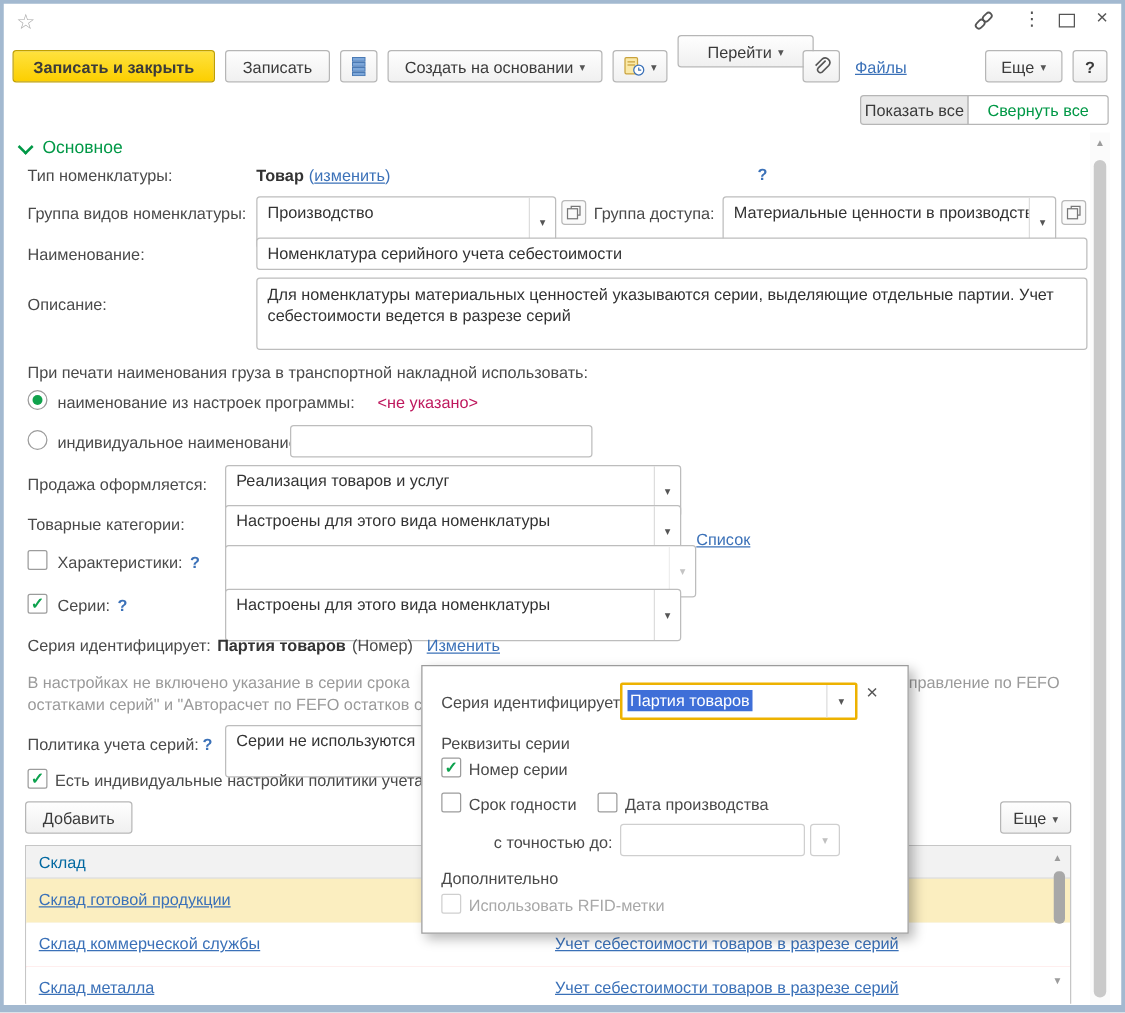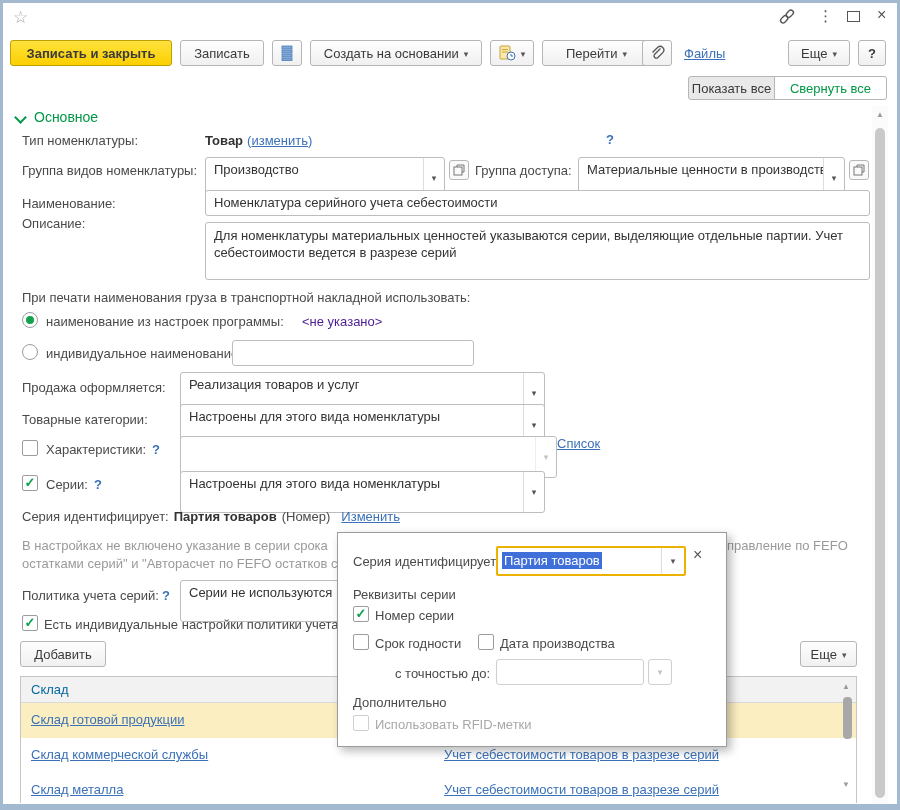--- a/index.html
+++ b/index.html
@@ -3,21 +3,21 @@
 <meta charset="utf-8">
 <style>
   html,body{margin:0;padding:0;background:#cfd8e0}
   .win{position:relative;width:900px;height:810px;background:#fff;font-family:"Liberation Sans",sans-serif;overflow:hidden}
   .frame{position:absolute;inset:0;border:3px solid #a3b9d0;border-bottom-width:6px;z-index:95;pointer-events:none}
   .lbl{position:absolute;font-size:13px;color:#4a4a4a;white-space:nowrap}
   .bold{font-weight:bold}
   .link{color:#3b71b8;text-decoration:underline;cursor:pointer}
   .green{color:#009846}
   .gray{color:#9a9a9a}
-  .teal{color:#4c1d95}
+  .teal{color:#be185d}
   .qm{color:#3b71b8;font-weight:bold}
   .btn{position:absolute;height:26px;display:flex;align-items:center;justify-content:center;gap:5px;background:linear-gradient(#fefefe,#f0f0f0);border:1px solid #b6b6b6;border-radius:3px;font-size:13px;color:#3a3a3a;box-sizing:border-box;cursor:pointer;white-space:nowrap}
   .btn .arr{font-size:9px;color:#555;margin-top:2px}
   .btn-y{background:linear-gradient(#ffe23e,#fccf00);border-color:#c0a000;font-weight:bold}
   .seg-l{border-radius:3px 0 0 3px;background:#e9e9e9}
   .seg-r{border-radius:0 3px 3px 0;margin-left:-1px;background:#fff;color:#009846}
   .combo{position:absolute;height:42px;background:#fff;border:1px solid #bdbdbd;border-radius:3px;display:flex;box-sizing:border-box;cursor:pointer}
   .combo .txt{flex:1;font-size:13px;color:#333;padding:4px 8px 0;white-space:nowrap;overflow:hidden}
   .combo .drop{width:20px;display:flex;align-items:center;justify-content:center;border-left:1px solid #ddd;color:#555;font-size:9px}
   .combo.dis .txt{color:#999}
@@ -89,21 +89,21 @@
         <svg width="17" height="16" viewBox="0 0 17 16">
           <rect x="1" y="1" width="10" height="13" rx="1" fill="#fae9a8" stroke="#c9a23c"></rect>
           <rect x="3" y="4" width="6" height="1" fill="#c9a23c"></rect>
           <rect x="3" y="6.5" width="6" height="1" fill="#c9a23c"></rect>
           <circle cx="12" cy="11" r="4" fill="#fff" stroke="#3b71b8"></circle>
           <path d="M12 9 v2 h2" fill="none" stroke="#3b71b8"></path>
         </svg>
       </span>
     <span class="arr">▾</span>
   </div>
-  <div class="btn" style="left:542px;top:40px;width:109px">
+  <div class="btn" style="left:542px;top:28px;width:109px">
       <span>Перейти</span>
       <span class="arr">▾</span>
     </div>
   <div class="btn" style="left:642px;top:40px;width:30px">
     <span class="iconbtn-ic">
         <svg width="16" height="16" viewBox="0 0 16 16">
           <path d="M11.5 3.5 L5.5 9.5 a2.3 2.3 0 0 0 3.2 3.2 L14 7.4 a3.7 3.7 0 0 0 -5.2 -5.2 L3.5 7.5" fill="none" stroke="#555" stroke-width="1.3"></path>
         </svg>
       </span>
   </div>
@@ -159,21 +159,21 @@
   <div class="openbtn" style="left:849px;top:160px">
     <svg width="12" height="12" viewBox="0 0 12 12">
         <rect x="1" y="3" width="8" height="8" fill="none" stroke="#777"></rect>
         <path d="M4 3 V1 H11 V8 H9" fill="none" stroke="#777"></path>
       </svg>
   </div>
 
   <span class="lbl" style="left:22px;top:196px">Наименование:</span>
   <div class="inputbox" style="left:205px;top:190px;width:665px;height:26px;white-space:nowrap">Номенклатура серийного учета себестоимости</div>
 
-  <span class="lbl" style="left:22px;top:216px">Описание:</span>
+  <span class="lbl" style="left:22px;top:236px">Описание:</span>
   <div class="inputbox" style="left:205px;top:222px;width:665px;height:58px;line-height:17px">Для номенклатуры материальных ценностей указываются серии, выделяющие отдельные партии. Учет себестоимости ведется в разрезе серий</div>
 
   <span class="lbl" style="left:22px;top:290px">При печати наименования груза в транспортной накладной использовать:</span>
 
   <div class="radio sel" style="left:22px;top:312px"></div>
   <span class="lbl" style="left:46px;top:314px">наименование из настроек программы:</span>
   <span class="lbl teal" style="left:302px;top:314px">&lt;не указано&gt;</span>
   <div class="radio" style="left:22px;top:344px"></div>
   <span class="lbl" style="left:46px;top:346px">индивидуальное наименование:</span>
   <div class="inputbox" style="left:232px;top:340px;width:242px;height:26px"></div>
@@ -182,21 +182,21 @@
   <div class="combo" style="left:180px;top:372px;width:365px">
     <span class="txt">Реализация товаров и услуг</span>
       <span class="drop">▾</span>
   </div>
 
   <span class="lbl" style="left:22px;top:412px">Товарные категории:</span>
   <div class="combo" style="left:180px;top:404px;width:365px">
     <span class="txt">Настроены для этого вида номенклатуры</span>
       <span class="drop">▾</span>
   </div>
-  <span class="lbl link" style="left:557px;top:436px">Список</span>
+  <span class="lbl link" style="left:557px;top:424px">Список</span>
 
   <div class="cb" style="left:22px;top:440px"></div>
   <span class="lbl" style="left:46px;top:442px">Характеристики:</span>
   <span class="lbl qm" style="left:152px;top:442px">?</span>
   <div class="combo dis" style="left:180px;top:436px;width:377px">
     <span class="txt"></span>
       <span class="drop">▾</span>
   </div>
 
   <div class="cb" style="left:22px;top:475px">

